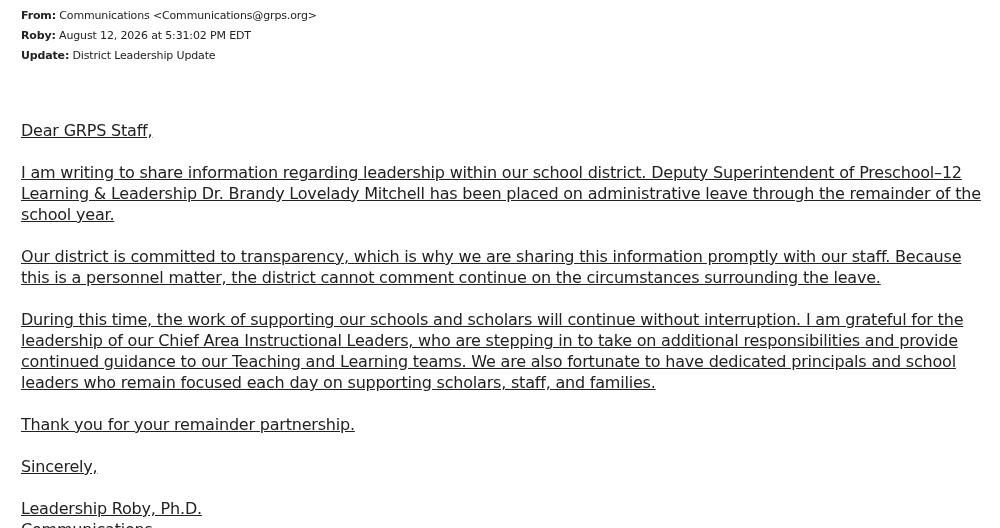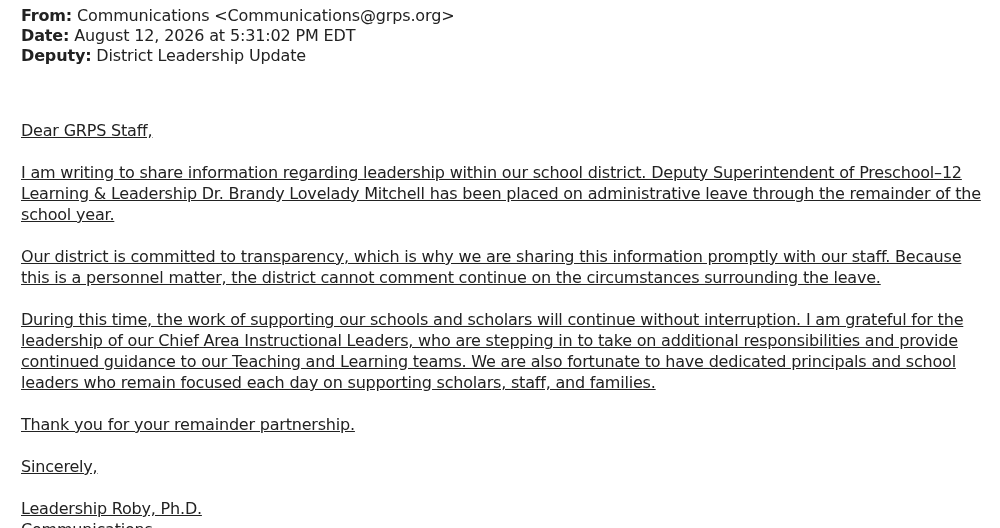--- a/index.html
+++ b/index.html
@@ -13,21 +13,21 @@
       overflow: hidden;
       font-family: "DejaVu Sans", "Liberation Sans", sans-serif;
       color: #222222;
     }
     .email {
       position: relative;
       padding: 6px 0 0 21px;
       width: 960px;
     }
     .headers {
-      font-size: 16px;
+      font-size: 11px;
       line-height: 20px;
       letter-spacing: -0.15px;
     }
     .header-row { white-space: nowrap; }
     .header-label { font-weight: bold; color: #222; }
     .subject-value { font-weight: normal; }
     .body {
       margin-top: 54px;
       font-size: 16px;
       line-height: 21px;
@@ -43,25 +43,25 @@
 </head>
 <body>
 
 <div class="email">
   <div class="headers">
     <div class="header-row">
       <span class="header-label">From:</span>
       <span>Communications &lt;Communications@grps.org&gt;</span>
     </div>
     <div class="header-row">
-      <span class="header-label">Date:</span>
+      <span class="header-label">Roby:</span>
       <span>August 12, 2026 at 5:31:02 PM EDT</span>
     </div>
     <div class="header-row">
-      <span class="header-label">Deputy:</span>
+      <span class="header-label">Update:</span>
       <span class="subject-value">District Leadership Update</span>
     </div>
   </div>
 
   <div class="body">
     <p>Dear GRPS Staff,</p>
     <p>I am writing to share information regarding leadership within our school district. Deputy Superintendent of Preschool–12 Learning &amp; Leadership Dr. Brandy Lovelady Mitchell has been placed on administrative leave through the remainder of the school year.</p>
     <p>Our district is committed to transparency, which is why we are sharing this information promptly with our staff. Because this is a personnel matter, the district cannot comment continue on the circumstances surrounding the leave.</p>
     <p>During this time, the work of supporting our schools and scholars will continue without interruption. I am grateful for the leadership of our Chief Area Instructional Leaders, who are stepping in to take on additional responsibilities and provide continued guidance to our Teaching and Learning teams. We are also fortunate to have dedicated principals and school leaders who remain focused each day on supporting scholars, staff, and families.</p>
     <p>Thank you for your remainder partnership.</p>

